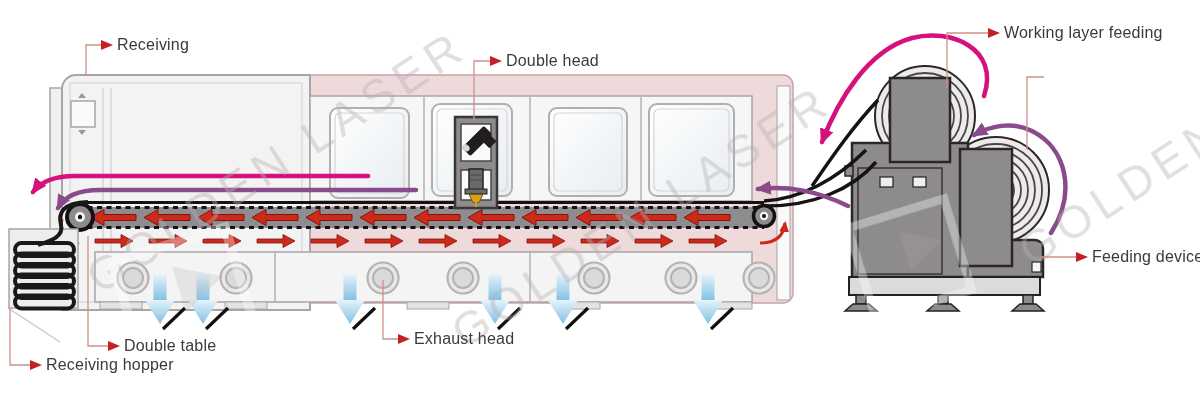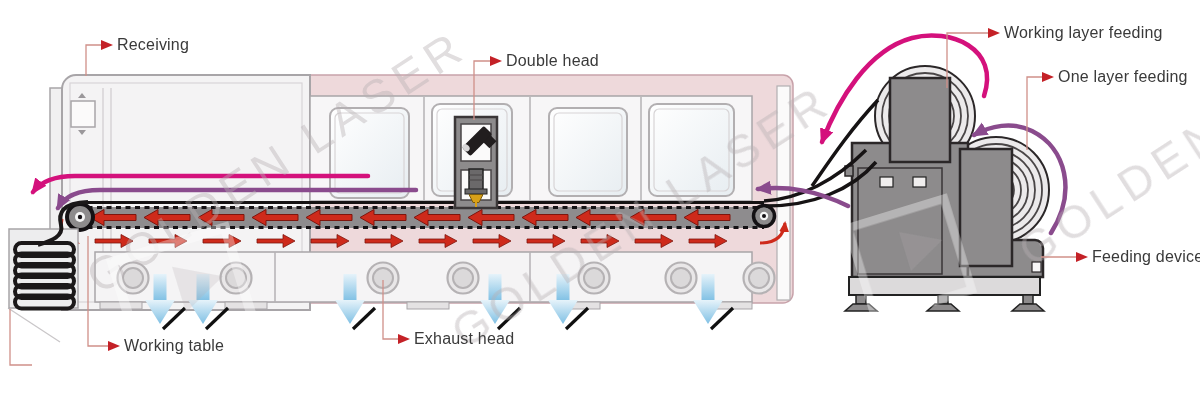--- a/index.html
+++ b/index.html
@@ -290,29 +290,29 @@
   <span>Receiving</span>
 </div>
 <div class="label" style="left:490px;top:52px">
   <span class="tri"></span>
   <span>Double head</span>
 </div>
 <div class="label" style="left:988px;top:24px">
   <span class="tri"></span>
   <span>Working layer feeding</span>
 </div>
-<div class="label" style="left:1042px;top:68px">
-  <span class="tri"></span>
-  <span>One layer feeding</span>
-</div>
 <div class="label" style="left:1076px;top:248px">
   <span class="tri"></span>
   <span>Feeding device</span>
 </div>
 <div class="label" style="left:108px;top:337px">
   <span class="tri"></span>
-  <span>Working table</span>
+  <span>Double table</span>
 </div>
 <div class="label" style="left:398px;top:330px">
   <span class="tri"></span>
   <span>Exhaust head</span>
 </div>
+<div class="label" style="left:30px;top:356px">
+  <span class="tri"></span>
+  <span>Receiving hopper</span>
+</div>
 </div>
 
 </body></html>

